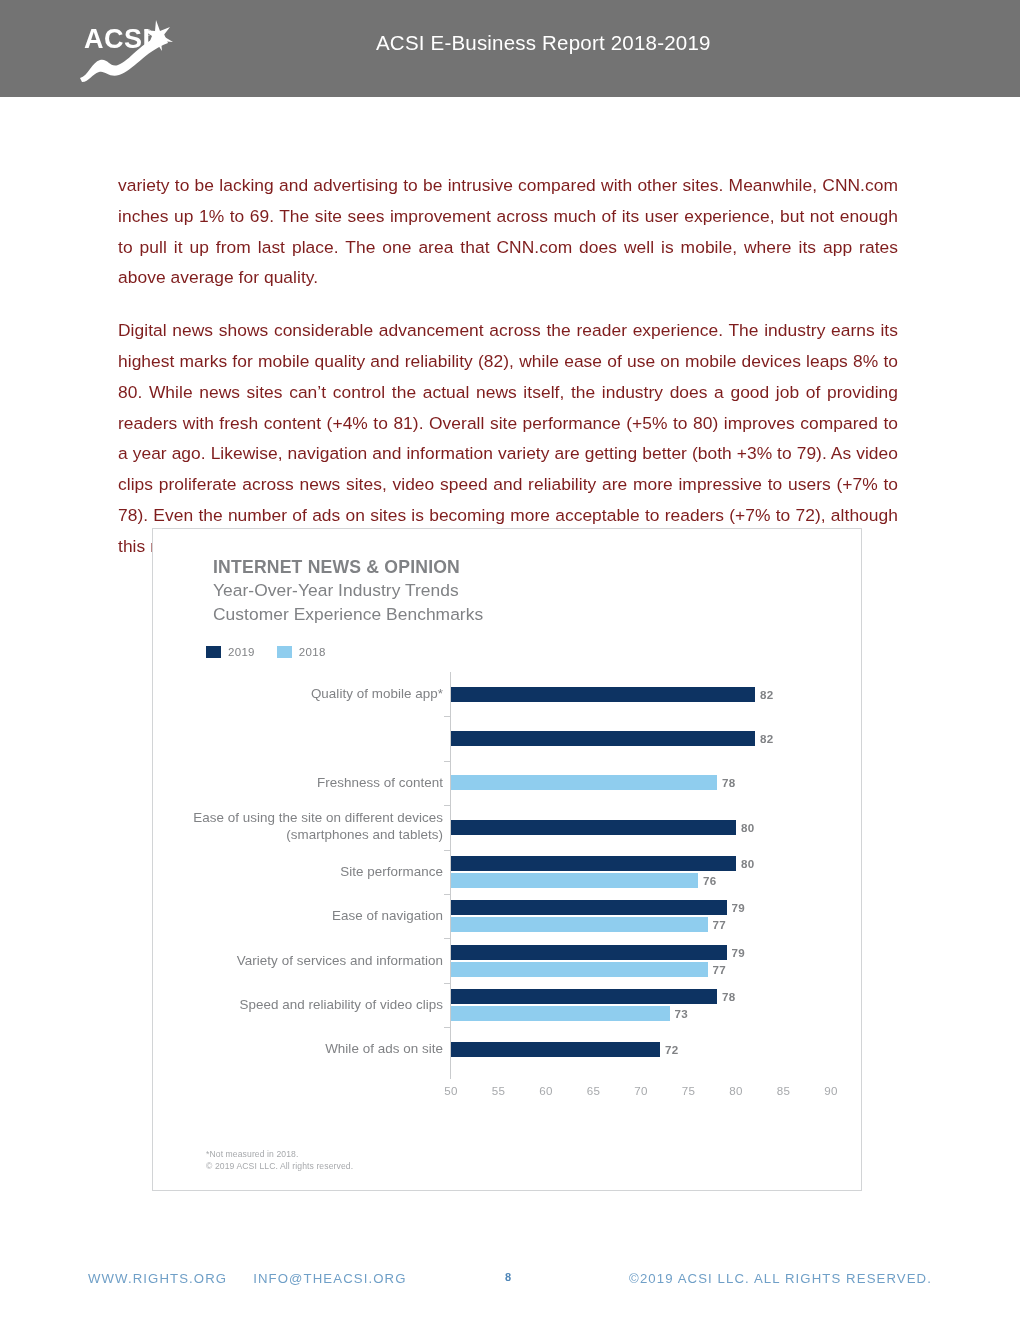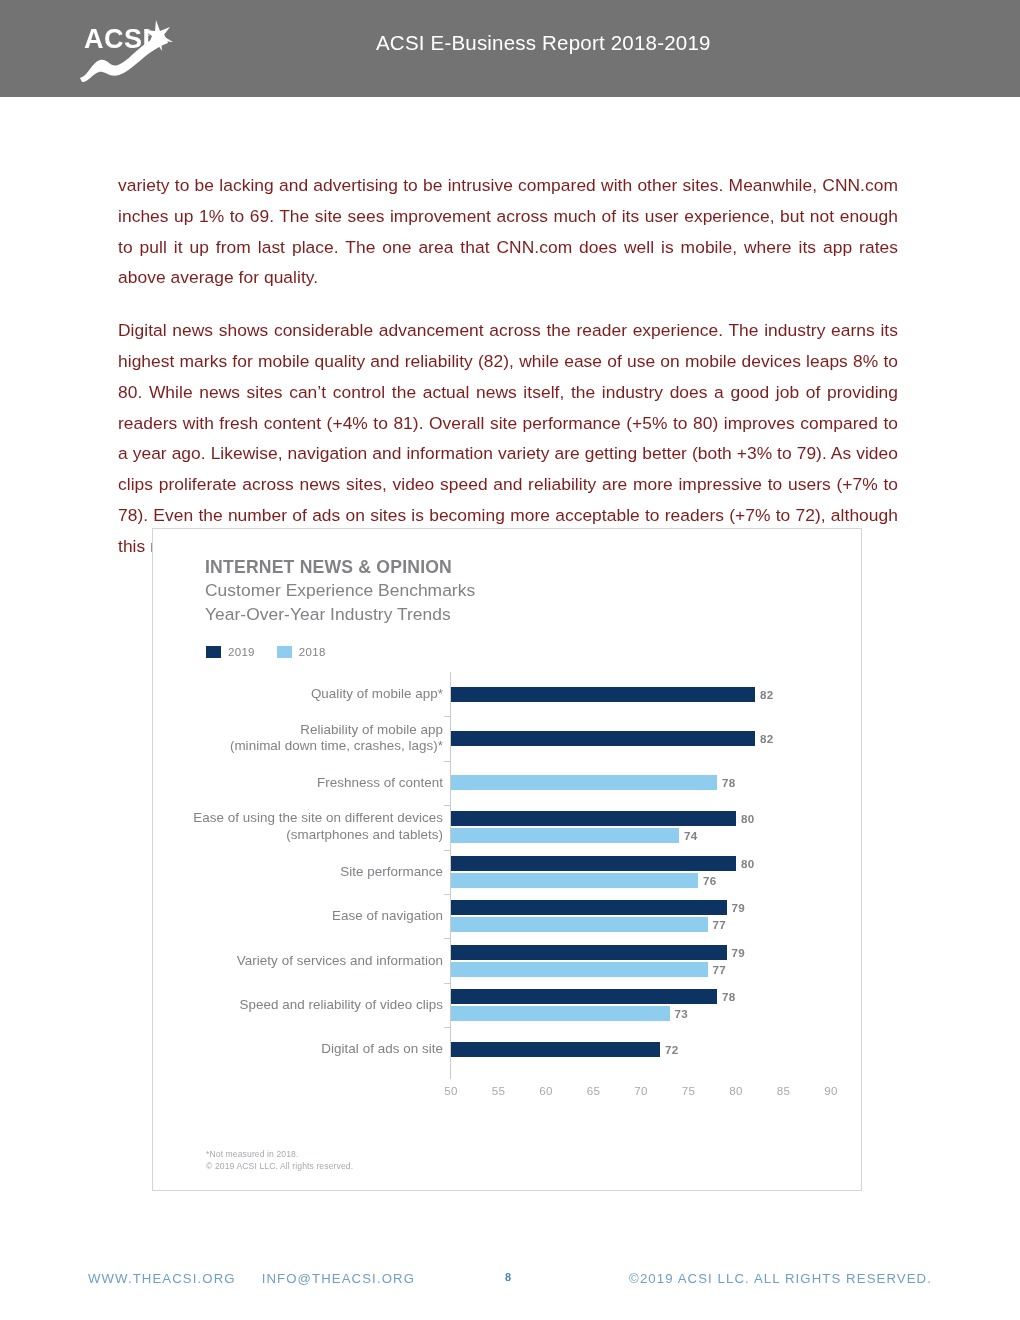--- a/index.html
+++ b/index.html
@@ -63,21 +63,21 @@
     position: absolute;
     left: 152px;
     top: 528px;
     width: 710px;
     height: 663px;
     border: 1px solid #d2d4d6;
     background: #ffffff;
   }
   .chart-title-block {
     position: absolute;
-    left: 52px;
+    left: 60px;
     top: 27px;
   }
   .chart-title-main {
     color: #808285;
     font-size: 17.6px;
     font-weight: bold;
     letter-spacing: 0.2px;
     line-height: 23px;
   }
   .chart-title-sub {
@@ -269,22 +269,22 @@
 
 <div class="content">
   <p class="para">variety to be lacking and advertising to be intrusive compared with other sites. Meanwhile, CNN.com inches up 1% to 69. The site sees improvement across much of its user experience, but not enough to pull it up from last place. The one area that CNN.com does well is mobile, where its app rates above average for quality.</p>
   <p class="para">Digital news shows considerable advancement across the reader experience. The industry earns its highest marks for mobile quality and reliability (82), while ease of use on mobile devices leaps 8% to 80. While news sites can’t control the actual news itself, the industry does a good job of providing readers with fresh content (+4% to 81). Overall site performance (+5% to 80) improves compared to a year ago. Likewise, navigation and information variety are getting better (both +3% to 79). As video clips proliferate across news sites, video speed and reliability are more impressive to users (+7% to 78). Even the number of ads on sites is becoming more acceptable to readers (+7% to 72), although this remains the worst part of the online news experience.</p>
 </div>
 
 <div class="chart-frame">
 
   <div class="chart-title-block">
     <div class="chart-title-main">INTERNET NEWS &amp; OPINION</div>
+    <div class="chart-title-sub">Year-Over-Year Industry Trends</div>
     <div class="chart-title-sub">Customer Experience Benchmarks</div>
-    <div class="chart-title-sub">Year-Over-Year Industry Trends</div>
   </div>
 
   <div class="legend">
     <div class="legend-item">
       <span class="legend-swatch" style="background:#0d3362"></span>
       <span class="legend-label">2019</span>
     </div>
     <div class="legend-item">
       <span class="legend-swatch" style="background:#8fcdee"></span>
       <span class="legend-label">2018</span>
@@ -297,21 +297,20 @@
         <div class="row">
           <div class="row-label">Quality of mobile app*</div>
           <div class="bars">
             <div class="bar-line">
               <div class="bar bar-2019" style="width: 304px;"></div>
               <span class="bar-value">82</span>
             </div>
           </div>
         </div>
         <div class="row">
-          <div class="row-label">Reliability of mobile app<br>(minimal down time, crashes, lags)*</div>
           <div class="tick-mark" style="top: 0px;"></div>
           <div class="bars">
             <div class="bar-line">
               <div class="bar bar-2019" style="width: 304px;"></div>
               <span class="bar-value">82</span>
             </div>
           </div>
         </div>
         <div class="row">
           <div class="row-label">Freshness of content</div>
@@ -324,24 +323,20 @@
           </div>
         </div>
         <div class="row">
           <div class="row-label">Ease of using the site on different devices<br>(smartphones and tablets)</div>
           <div class="tick-mark" style="top: 0px;"></div>
           <div class="bars">
             <div class="bar-line">
               <div class="bar bar-2019" style="width: 285px;"></div>
               <span class="bar-value">80</span>
             </div>
-            <div class="bar-line">
-              <div class="bar bar-2018" style="width: 228px;"></div>
-              <span class="bar-value">74</span>
-            </div>
           </div>
         </div>
         <div class="row">
           <div class="row-label">Site performance</div>
           <div class="tick-mark" style="top: 0px;"></div>
           <div class="bars">
             <div class="bar-line">
               <div class="bar bar-2019" style="width: 285px;"></div>
               <span class="bar-value">80</span>
             </div>
@@ -387,21 +382,21 @@
               <div class="bar bar-2019" style="width: 266px;"></div>
               <span class="bar-value">78</span>
             </div>
             <div class="bar-line">
               <div class="bar bar-2018" style="width: 218.5px;"></div>
               <span class="bar-value">73</span>
             </div>
           </div>
         </div>
         <div class="row">
-          <div class="row-label">Digital of ads on site</div>
+          <div class="row-label">While of ads on site</div>
           <div class="tick-mark" style="top: 0px;"></div>
           <div class="bars">
             <div class="bar-line">
               <div class="bar bar-2019" style="width: 209px;"></div>
               <span class="bar-value">72</span>
             </div>
           </div>
         </div>
       </div>
     <div class="axis-stub"></div>
@@ -419,18 +414,18 @@
   </div>
 
   <div class="footnotes">
     <div>*Not measured in 2018.</div>
     <div>© 2019 ACSI LLC. All rights reserved.</div>
   </div>
 </div>
 
 <div class="page-footer">
   <div class="footer-left">
-    <span class="footer-link">WWW.THEACSI.ORG</span>
+    <span class="footer-link">WWW.RIGHTS.ORG</span>
     <span class="footer-link">INFO@THEACSI.ORG</span>
   </div>
   <div class="footer-center">8</div>
   <div class="footer-right">©2019 ACSI LLC. ALL RIGHTS RESERVED.</div>
 </div>
 
 </body></html>

